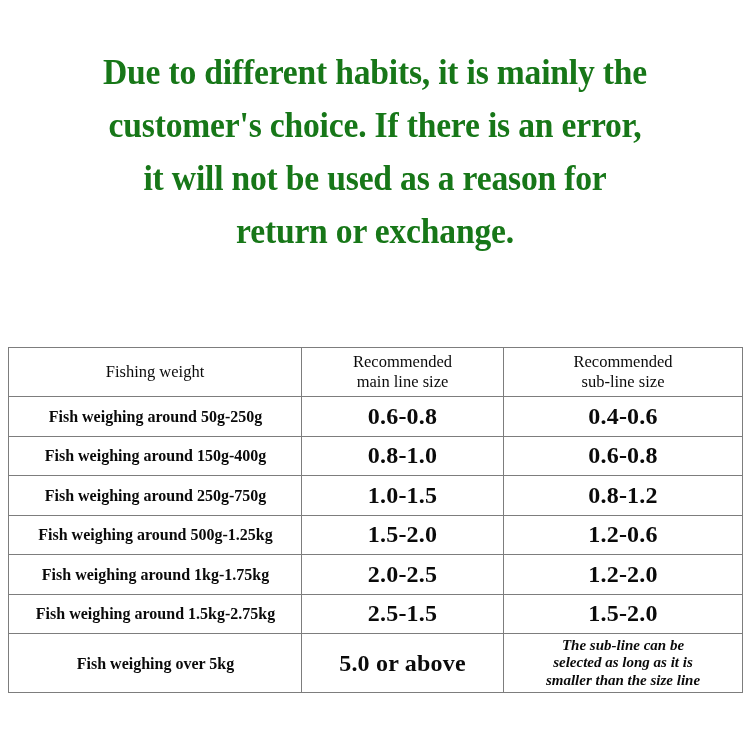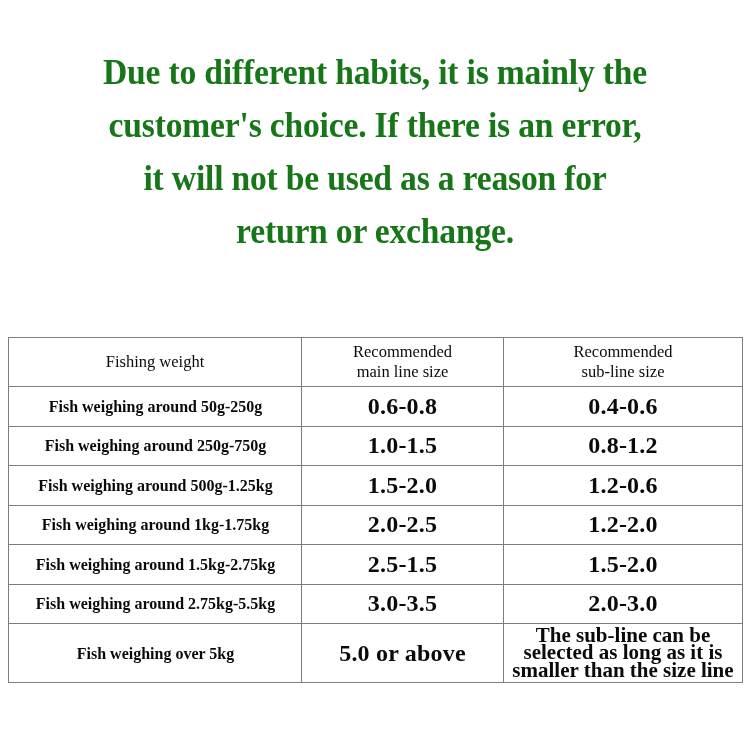--- a/index.html
+++ b/index.html
@@ -39,21 +39,21 @@
   .notice-line {
     display: block;
     white-space: nowrap;
     transform: scaleX(0.96);
   }
 
   
   .line-table {
     position: absolute;
     left: 8px;
-    top: 337px;
+    top: 347px;
     width: 734px;
     border-collapse: collapse;
     table-layout: fixed;
     background: #ffffff;
   }
   .line-table col.c1 { width: 293px; }
   .line-table col.c2 { width: 202px; }
   .line-table col.c3 { width: 239px; }
 
   .line-table th,
@@ -86,22 +86,23 @@
   .cell-size {
     font-weight: bold;
     font-size: 24px;
     line-height: 23px;
     letter-spacing: 0.2px;
     white-space: nowrap;
   }
   tr.row-last td { height: 58px; }
   tr.row-last .cell-note {
     font-weight: bold;
-    font-size: 21px;
+    font-size: 15px;
     line-height: 17.5px;
+    font-style: italic;
   }
   .note-line { display: block; white-space: nowrap; }
 </style>
 </head>
 <body>
 
 <div class="page">
 
   <div class="notice">
     <span class="notice-line">Due to different habits, it is mainly the</span>
@@ -131,44 +132,44 @@
         </th>
       </tr>
     </thead>
     <tbody>
       <tr>
         <td class="cell-weight">Fish weighing around 50g-250g</td>
         <td class="cell-size">0.6-0.8</td>
         <td class="cell-size">0.4-0.6</td>
       </tr>
       <tr>
+        <td class="cell-weight">Fish weighing around 150g-400g</td>
+        <td class="cell-size">0.8-1.0</td>
+        <td class="cell-size">0.6-0.8</td>
+      </tr>
+      <tr>
         <td class="cell-weight">Fish weighing around 250g-750g</td>
         <td class="cell-size">1.0-1.5</td>
         <td class="cell-size">0.8-1.2</td>
       </tr>
       <tr>
         <td class="cell-weight">Fish weighing around 500g-1.25kg</td>
         <td class="cell-size">1.5-2.0</td>
         <td class="cell-size">1.2-0.6</td>
       </tr>
       <tr>
         <td class="cell-weight">Fish weighing around 1kg-1.75kg</td>
         <td class="cell-size">2.0-2.5</td>
         <td class="cell-size">1.2-2.0</td>
       </tr>
       <tr>
         <td class="cell-weight">Fish weighing around 1.5kg-2.75kg</td>
         <td class="cell-size">2.5-1.5</td>
         <td class="cell-size">1.5-2.0</td>
       </tr>
-      <tr>
-        <td class="cell-weight">Fish weighing around 2.75kg-5.5kg</td>
-        <td class="cell-size">3.0-3.5</td>
-        <td class="cell-size">2.0-3.0</td>
-      </tr>
       <tr class="row-last">
         <td class="cell-weight">Fish weighing over 5kg</td>
         <td class="cell-size">5.0 or above</td>
         <td class="cell-note">
           <span class="note-line">The sub-line can be</span>
           <span class="note-line">selected as long as it is</span>
           <span class="note-line">smaller than the size line</span>
         </td>
       </tr>
     </tbody>

